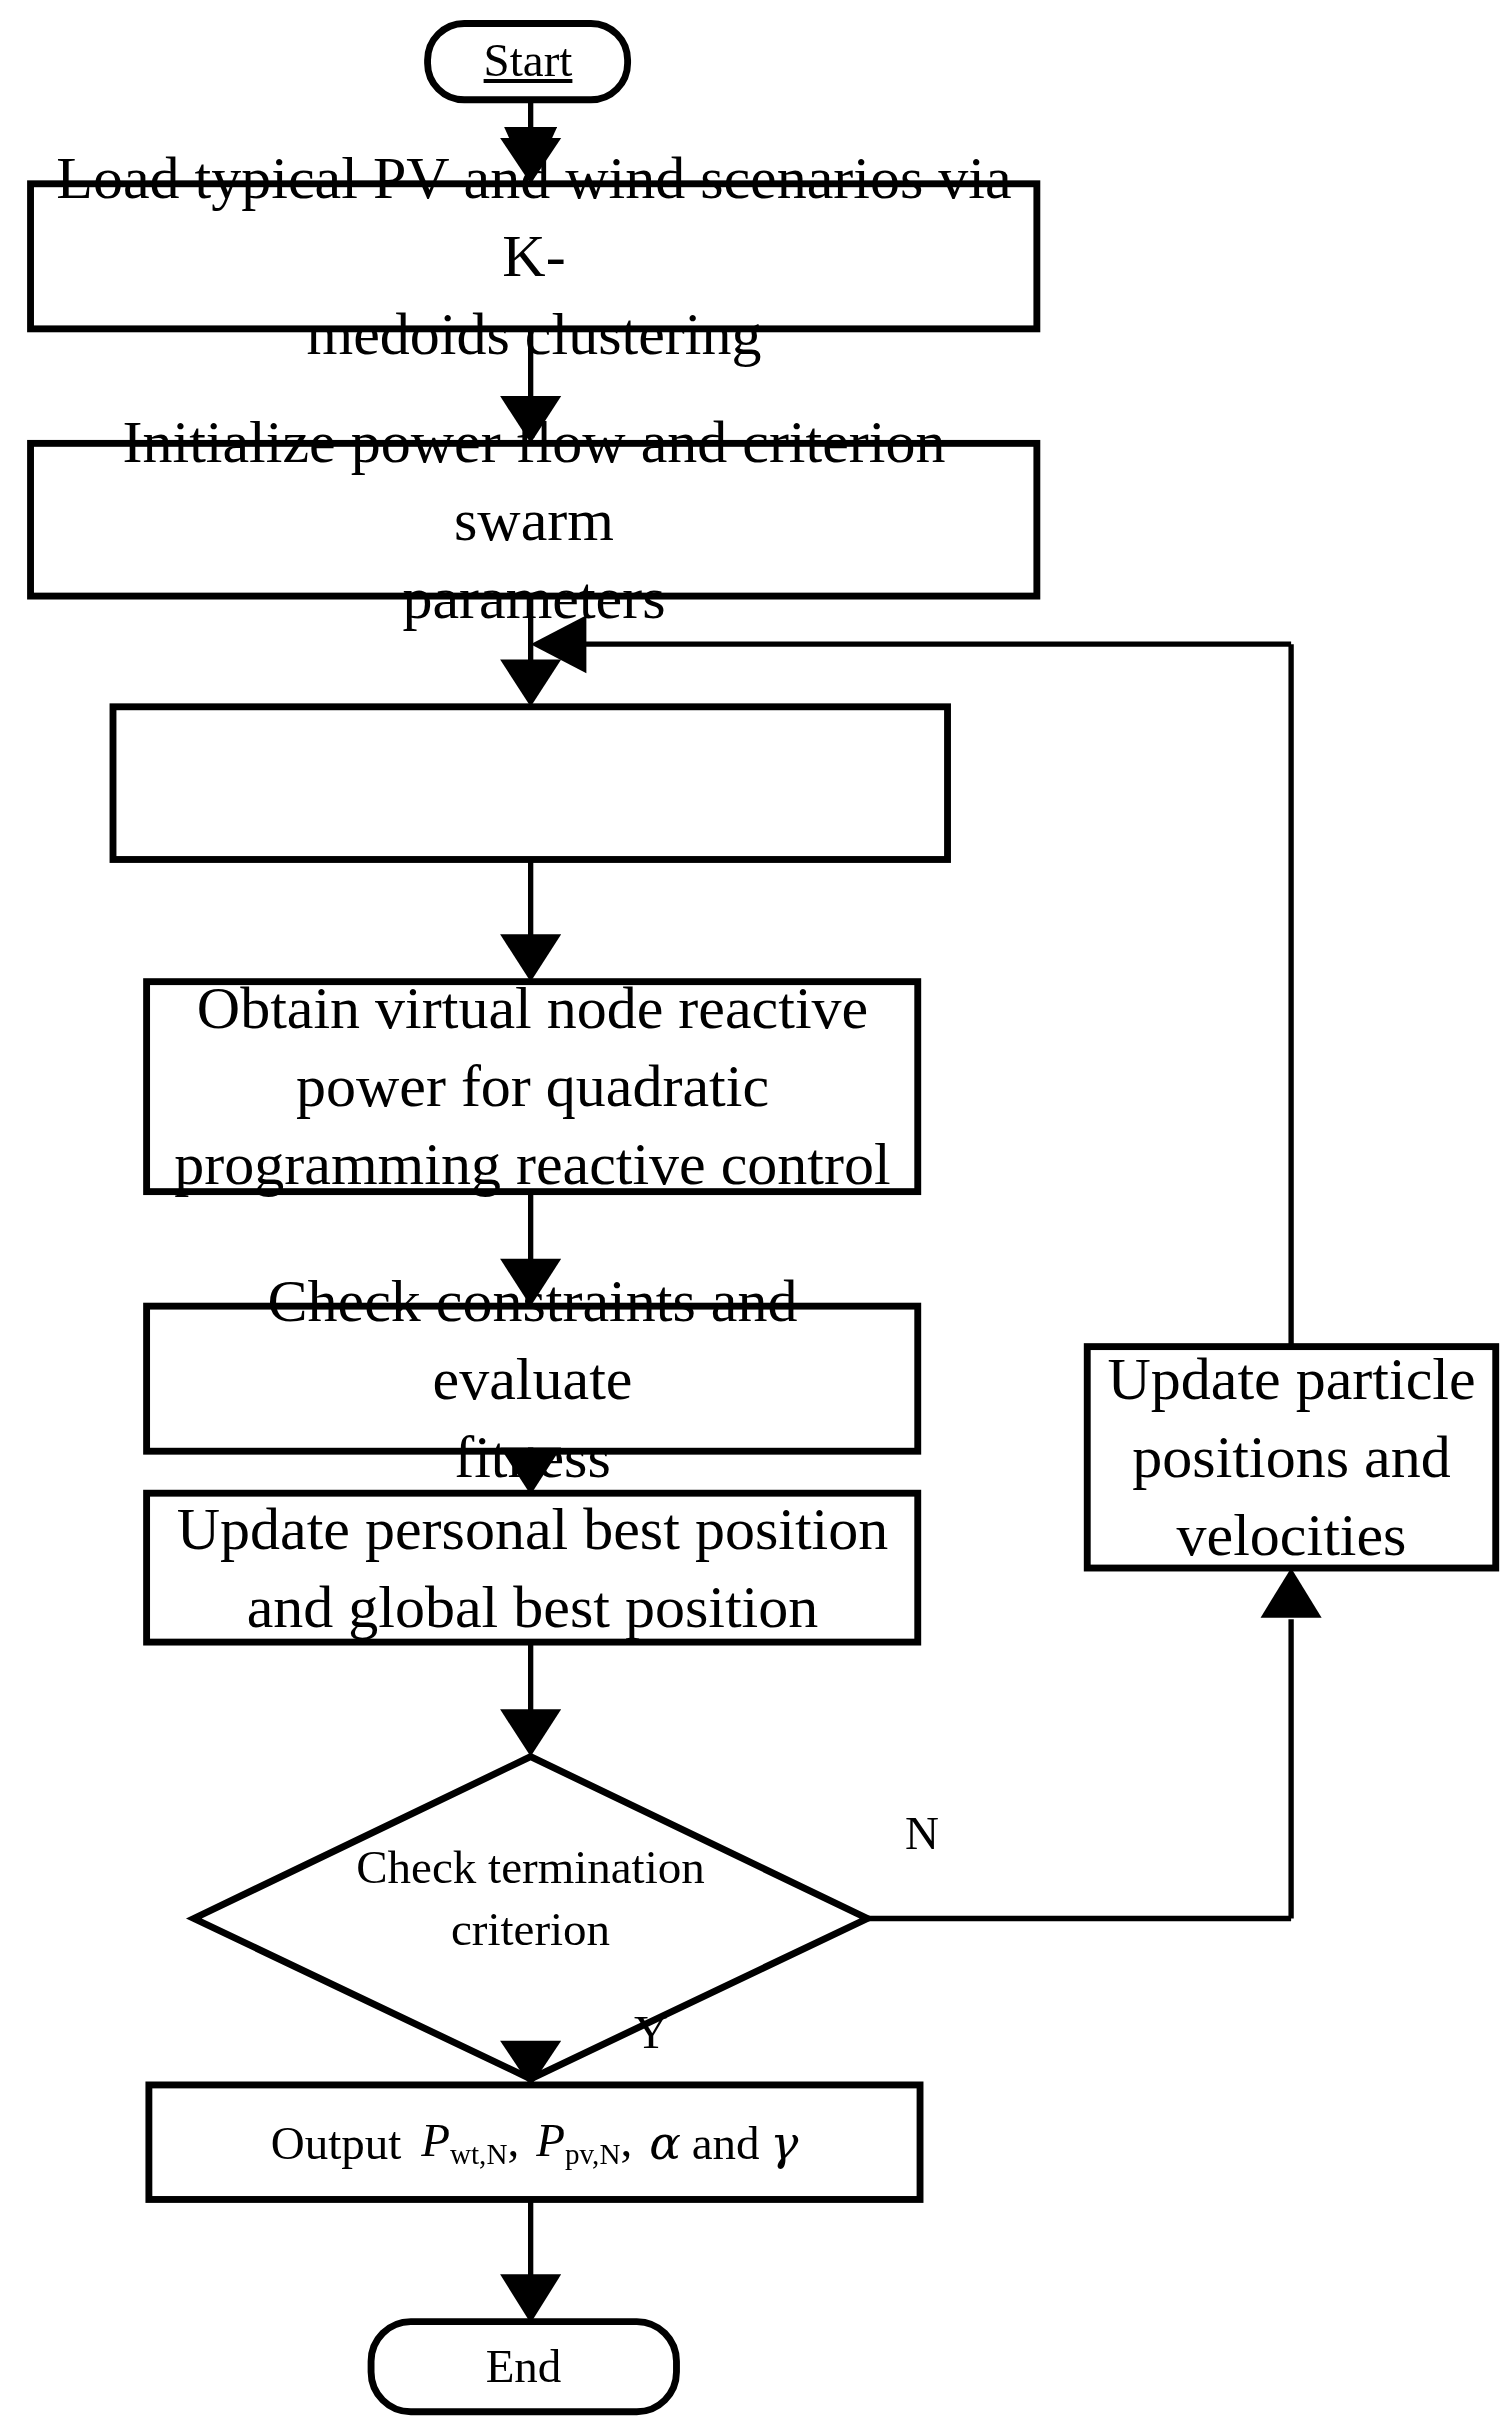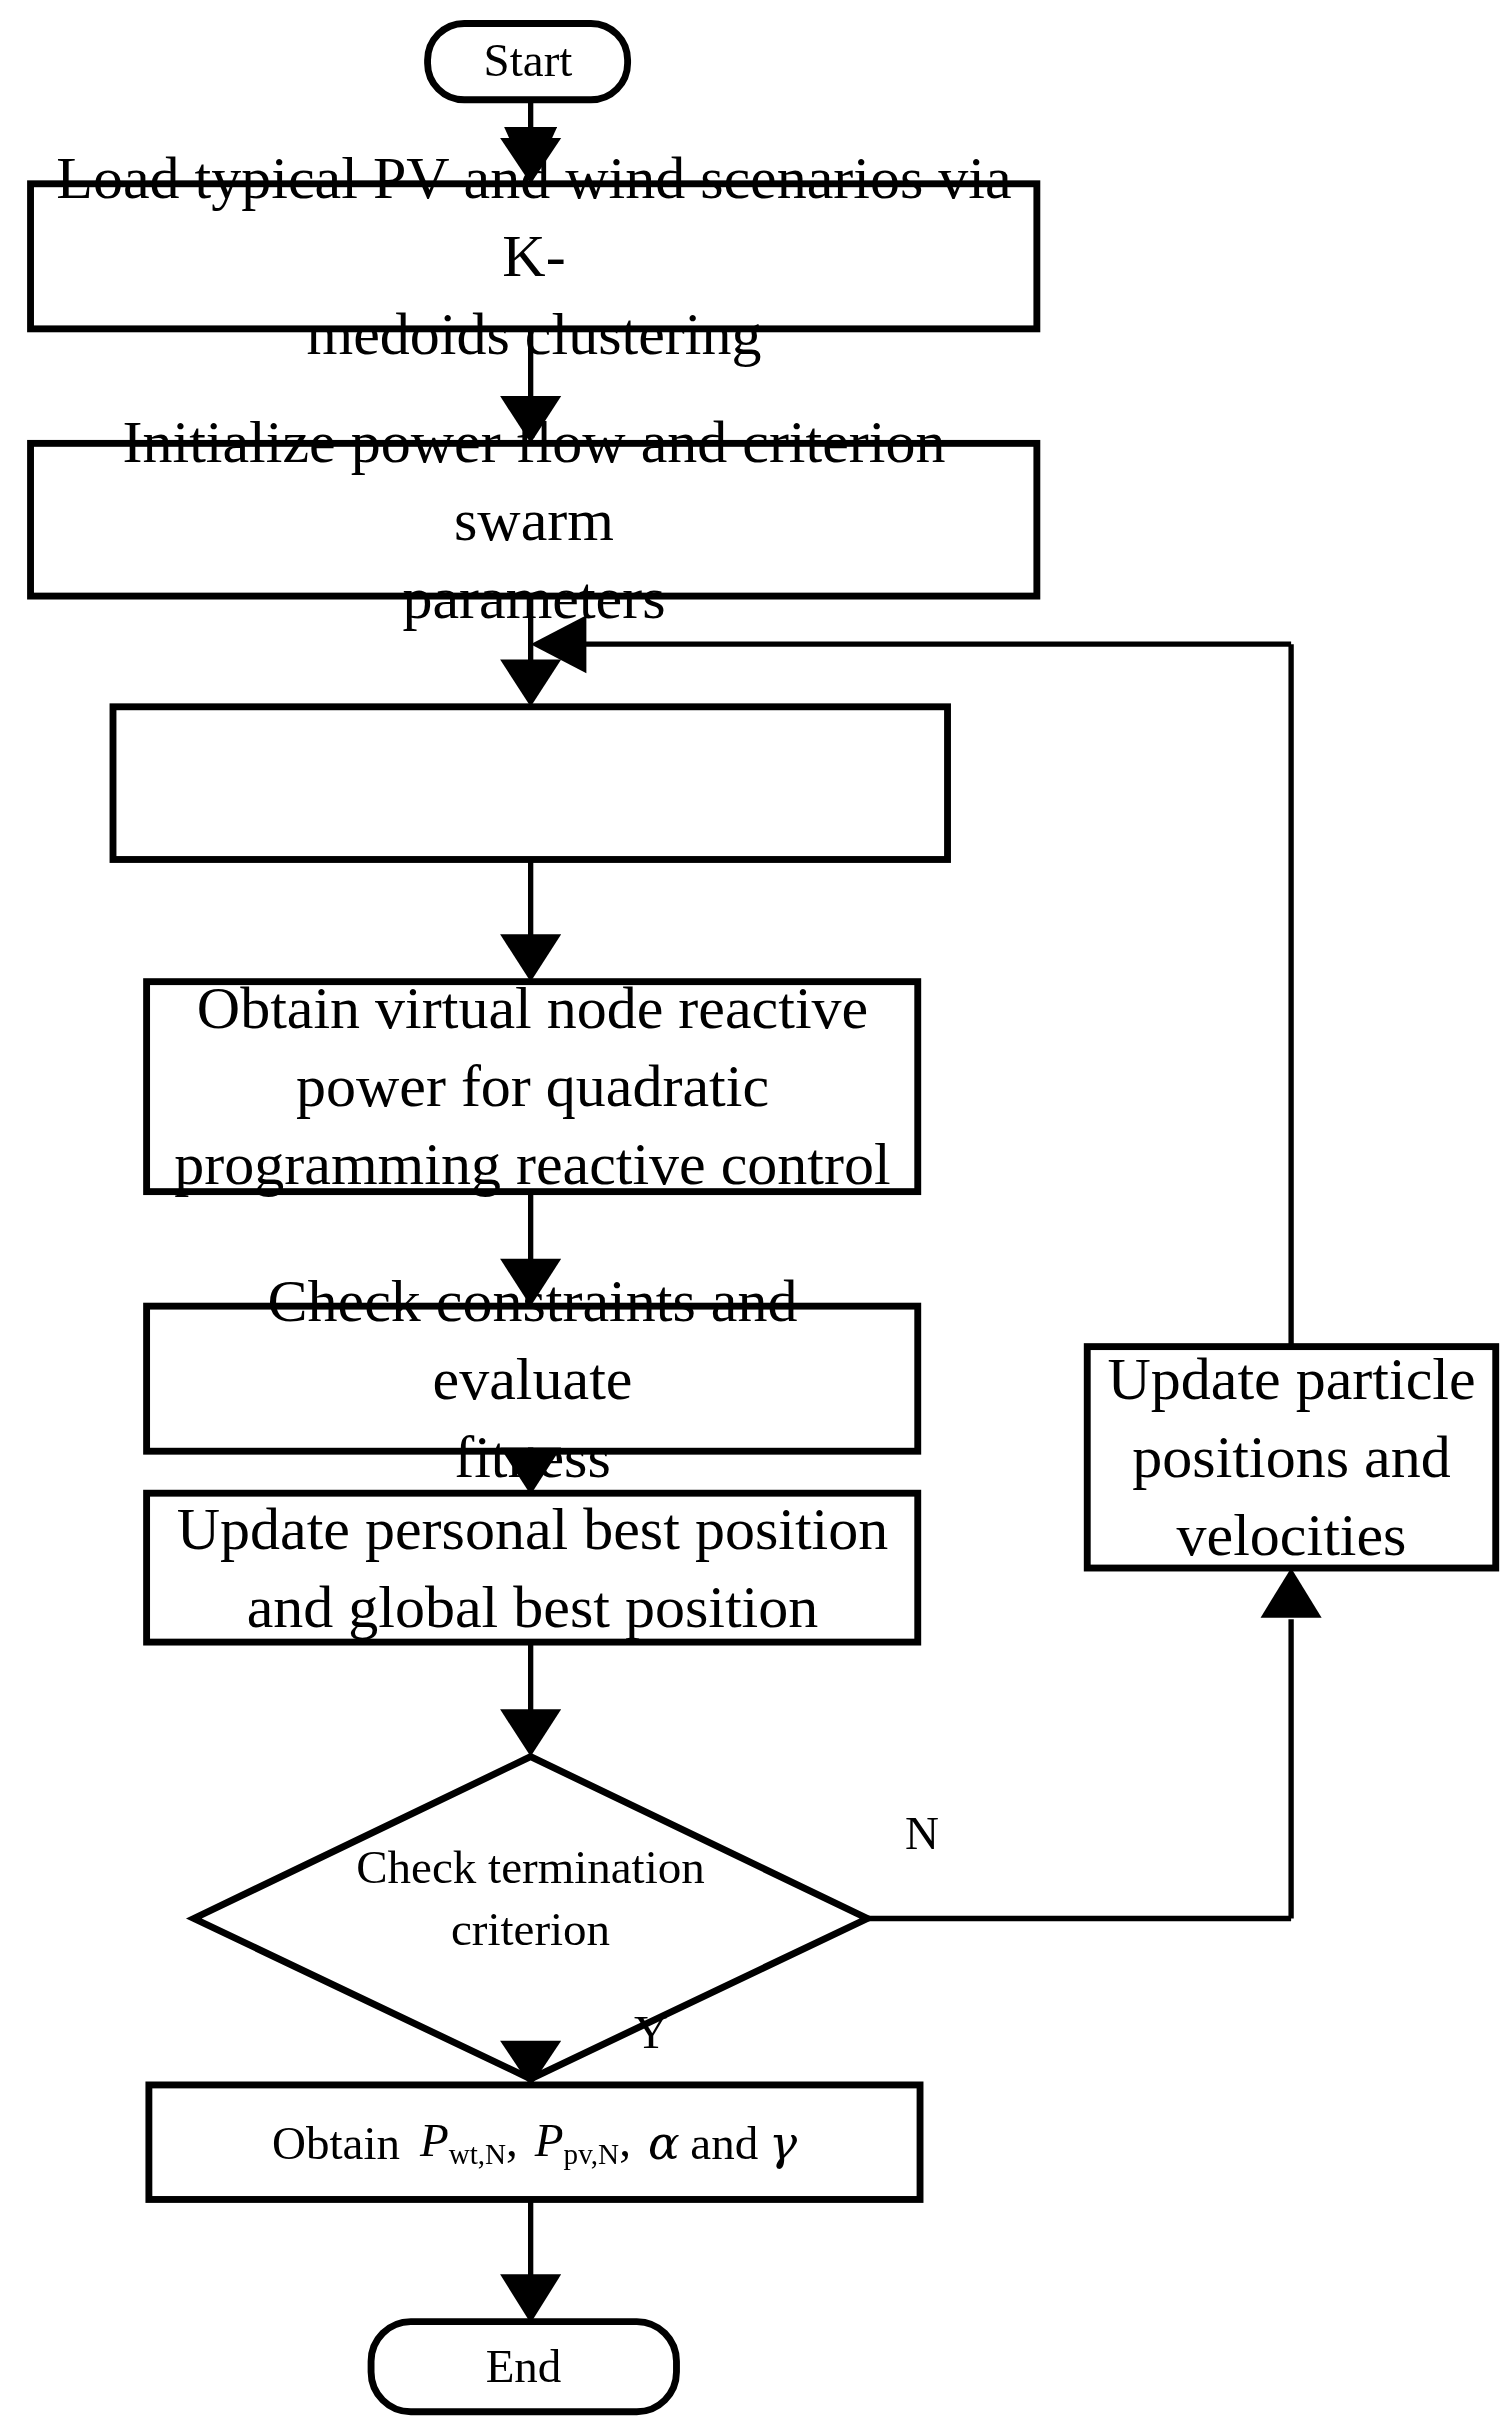--- a/index.html
+++ b/index.html
@@ -128,21 +128,21 @@
     <line x1="1691" y1="2512" x2="1691" y2="2120" stroke="#000000" stroke-width="7"></line>
     <polygon points="1651,2118 1731,2118 1691,2053" fill="#000000"></polygon>
 
     <line x1="695" y1="2722" x2="695" y2="2675" stroke="#000000" stroke-width="7"></line>
     <polygon points="655,2672 735,2672 695,2732" fill="#000000"></polygon>
 
     <line x1="695" y1="2880" x2="695" y2="2980" stroke="#000000" stroke-width="7"></line>
     <polygon points="655,2978 735,2978 695,3042" fill="#000000"></polygon>
   </svg>
 
-  <div class="node-text term-text" style="left:428px; top:23px; width:200px; height:76px;">Start</div>
+  <div class="node-text term-text" style="left:428px; top:23px; width:200px; height:76px;text-decoration:underline;">Start</div>
 
   <div class="node-text proc-text" style="left:46px; top:183px; width:976px; height:145px;">Load typical PV and wind scenarios via K-
 medoids clustering</div>
 
   <div class="node-text proc-text" style="left:46px; top:443px; width:976px; height:153px;">Initialize power flow and criterion swarm
 parameters</div>
 
 
   <div class="node-text proc-text" style="left:162px; top:1306px; width:741px; height:145px;">Check constraints and evaluate
 fitness</div>
@@ -155,21 +155,21 @@
 and global best position</div>
 
   <div class="node-text proc-text" style="left:1095px; top:1346px; width:393px; height:221px;">Update particle
 positions and
 velocities</div>
 
   <div class="node-text dec-text" style="left:263px; top:1822px; width:535px; height:153px;">Check termination
 criterion</div>
 
   <div class="out-text" style="left:149px; top:2085px; width:771px; height:115px;">
-    <span>Obtain</span>
+    <span>Output</span>
     <span style="display:inline-block; width:20px;"></span>
     <span><i>P</i><sub>wt,N</sub>,</span>
     <span style="display:inline-block; width:17px;"></span>
     <span><i>P</i><sub>pv,N</sub>,</span>
     <span style="display:inline-block; width:17px;"></span>
     <span class="gk">α</span>
     <span style="display:inline-block; width:10.7px;"></span>
     <span>and</span>
     <span style="display:inline-block; width:10.7px;"></span>
     <span class="gk">γ</span>

